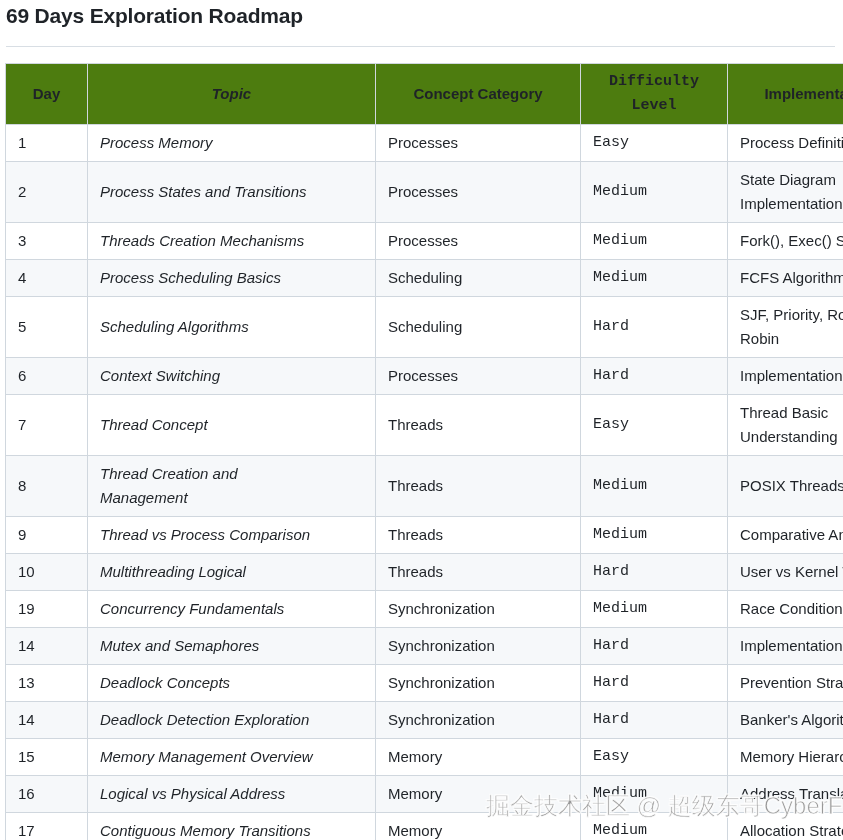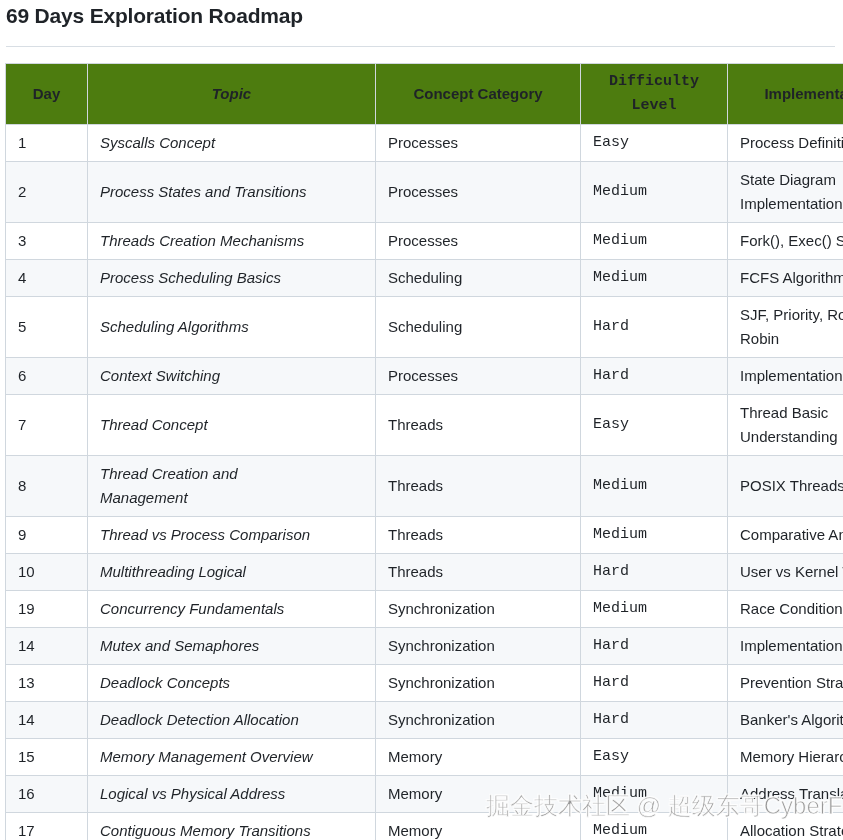--- a/index.html
+++ b/index.html
@@ -82,21 +82,21 @@
           <th class="col-day">Day</th>
           <th class="col-topic">Topic</th>
           <th class="col-category">Concept Category</th>
           <th class="col-difficulty">Difficulty Level</th>
           <th class="col-focus">Implementation Focus</th>
         </tr>
     </thead>
     <tbody>
         <tr>
           <td class="col-day">1</td>
-          <td class="col-topic">Syscalls Concept</td>
+          <td class="col-topic">Process Memory</td>
           <td class="col-category">Processes</td>
           <td class="col-difficulty">Easy</td>
           <td class="col-focus">Process Definition</td>
         </tr>
         <tr>
           <td class="col-day">2</td>
           <td class="col-topic">Process States and Transitions</td>
           <td class="col-category">Processes</td>
           <td class="col-difficulty">Medium</td>
           <td class="col-focus">State Diagram
@@ -177,21 +177,21 @@
         </tr>
         <tr>
           <td class="col-day">13</td>
           <td class="col-topic">Deadlock Concepts</td>
           <td class="col-category">Synchronization</td>
           <td class="col-difficulty">Hard</td>
           <td class="col-focus">Prevention Strategies</td>
         </tr>
         <tr>
           <td class="col-day">14</td>
-          <td class="col-topic">Deadlock Detection Allocation</td>
+          <td class="col-topic">Deadlock Detection Exploration</td>
           <td class="col-category">Synchronization</td>
           <td class="col-difficulty">Hard</td>
           <td class="col-focus">Banker's Algorithm</td>
         </tr>
         <tr>
           <td class="col-day">15</td>
           <td class="col-topic">Memory Management Overview</td>
           <td class="col-category">Memory</td>
           <td class="col-difficulty">Easy</td>
           <td class="col-focus">Memory Hierarchy</td>

